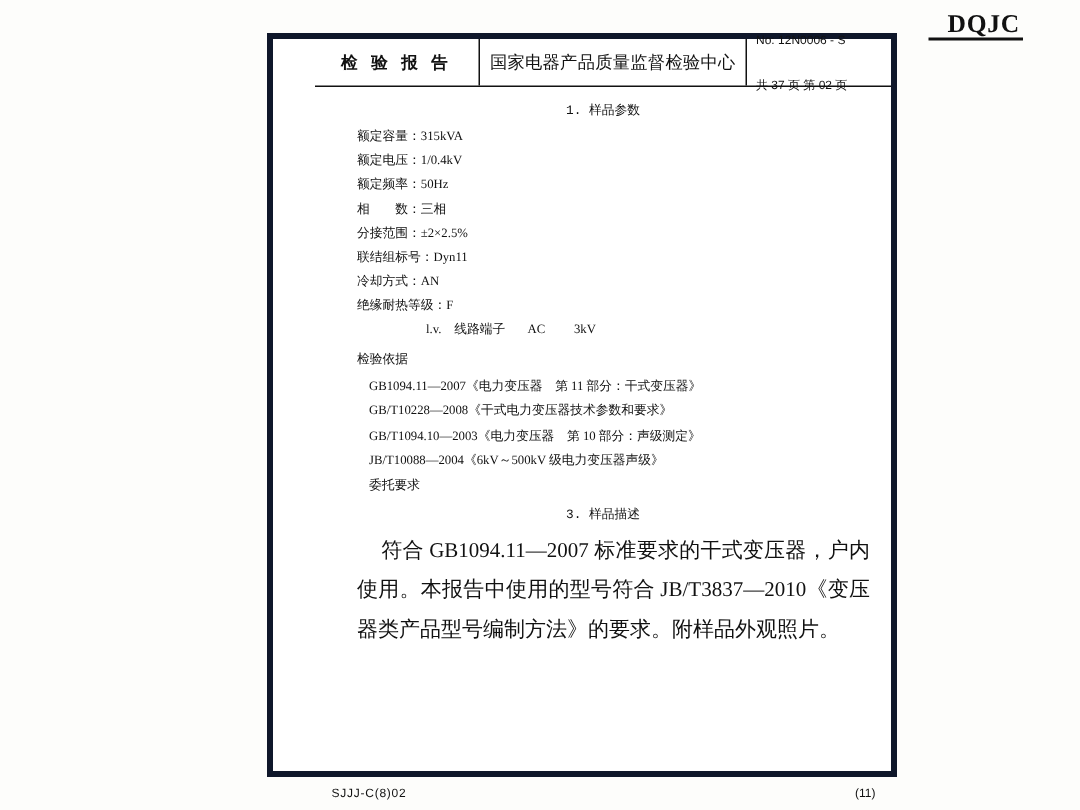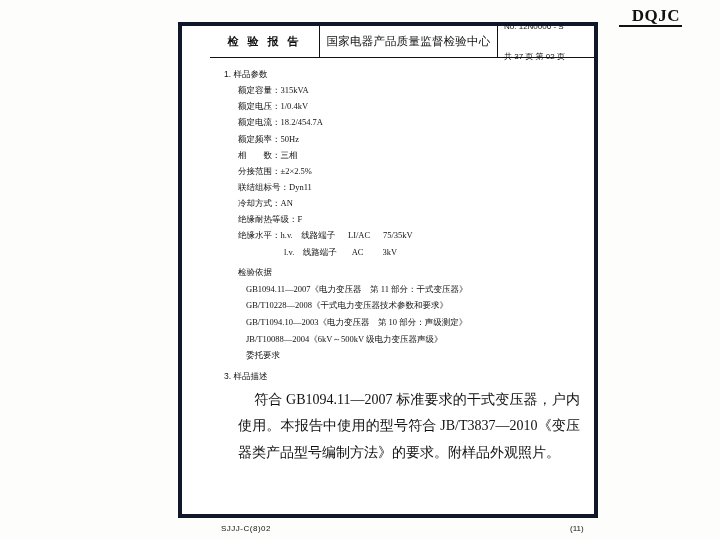--- a/index.html
+++ b/index.html
@@ -96,24 +96,25 @@
   }
   .hdr-right .line { white-space: nowrap; }
 
   .body {
     padding: 8px 14px 0 14px;
     font-size: 8.5px;
     line-height: 1.55;
     color: #111;
   }
   .sec-title {
-    font-family: Liberation Sans, sans-serif;
+    font-family: Liberation Mono, monospace;
     font-size: 8.5px;
     margin: 2px 0 1px 0;
     color: #111;
+    text-align: center;
   }
   .row {
     white-space: pre;
     font-size: 8.5px;
     margin-left: 14px;
     line-height: 1.9;
   }
   .sub-head {
     margin-left: 14px;
     margin-top: 6px;
@@ -176,29 +177,27 @@
         <div class="line">共 37 页  第 02 页</div>
       </div>
     </div>
 
     <div class="body">
 
       <div class="sec-title">1. 样品参数</div>
 
       <div class="row">额定容量：315kVA</div>
       <div class="row">额定电压：1/0.4kV</div>
-      <div class="row">额定电流：18.2/454.7A</div>
       <div class="row">额定频率：50Hz</div>
       <div class="row">相　　数：三相</div>
       <div class="row">分接范围：±2×2.5%</div>
       <div class="row">联结组标号：Dyn11</div>
       <div class="row">冷却方式：AN</div>
       <div class="row">绝缘耐热等级：F</div>
 
-      <div class="row"><span>绝缘水平：</span><span>h.v.    线路端子      LI/AC      75/35kV</span></div>
       <div class="row"><span style="display:inline-block;width:46px"></span><span>l.v.    线路端子       AC         3kV</span></div>
 
       <div class="sub-head">检验依据</div>
 
       <div class="std">GB1094.11—2007《电力变压器    第 11 部分：干式变压器》</div>
       <div class="std">GB/T10228—2008《干式电力变压器技术参数和要求》</div>
       <div class="std">GB/T1094.10—2003《电力变压器    第 10 部分：声级测定》</div>
       <div class="std">JB/T10088—2004《6kV～500kV 级电力变压器声级》</div>
       <div class="std">委托要求</div>
 

